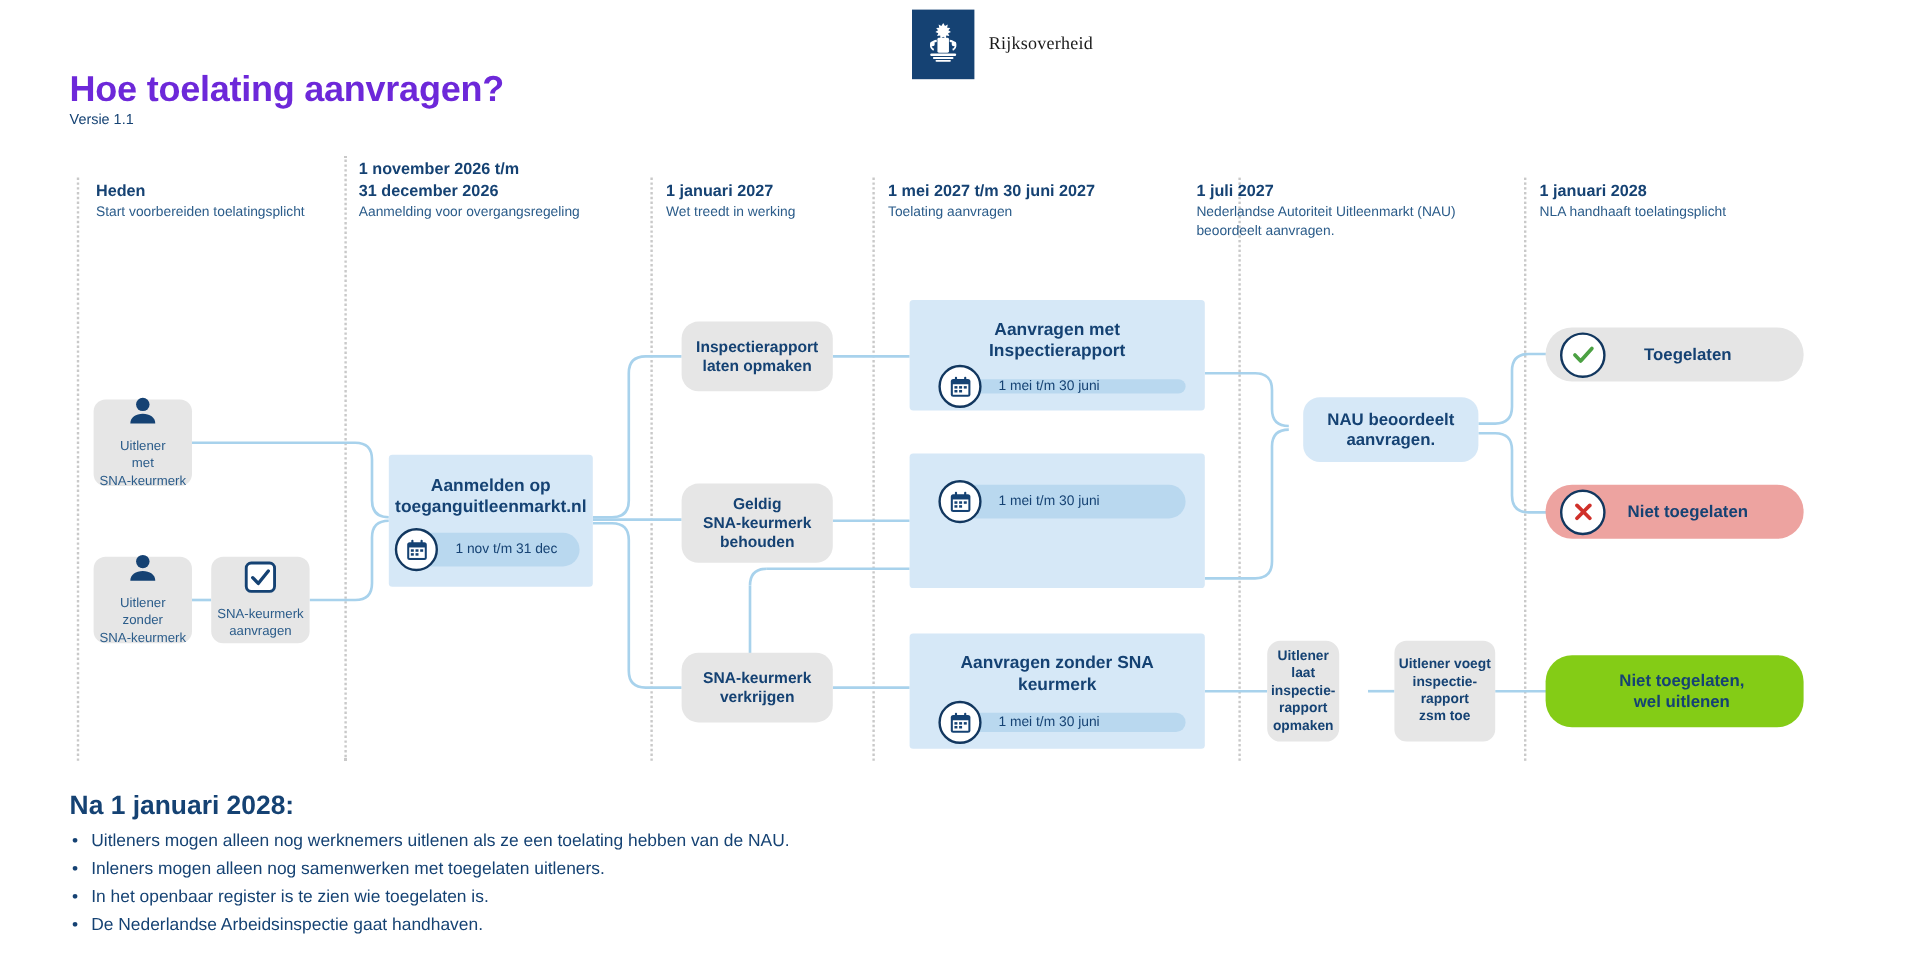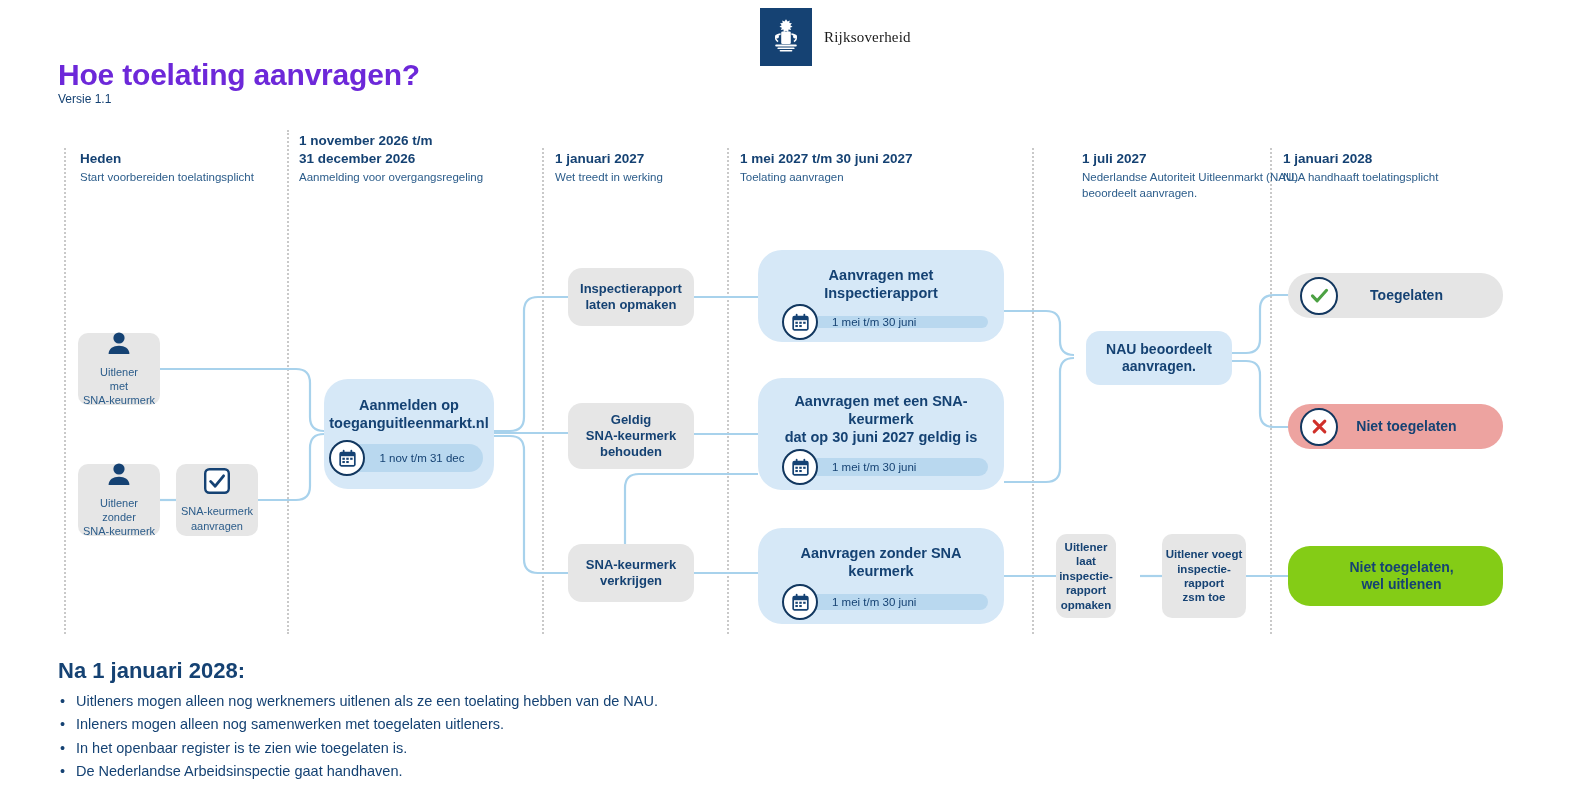--- a/index.html
+++ b/index.html
@@ -83,21 +83,21 @@
     color: #2b5c8a; white-space: pre-line;
   }
 
   .node-actor { width: 82px; border-radius: 10px; }
   .node-actor .person { margin-bottom: 6px; }
 
   .node-step { border-radius: 14px; }
   .node-step .title { font-size: 13px; }
 
   
-  .node-proc { border-radius: 24px; padding: 14px 16px; }
+  .node-proc { border-radius: 3px; padding: 14px 16px; }
   .node-proc .title { font-size: 14.5px; }
 
   
   .chip {
     position: relative;
     display: flex; align-items: center;
     background: #b9d8ef;
     border-radius: 18px;
     height: 28px;
     margin-top: 12px;
@@ -205,21 +205,21 @@
     <div class="sub">Aanmelding voor overgangsregeling</div>
   </div>
   <div class="col-head" style="left:555px; top:150px; width:170px;">
     <div class="date">1 januari 2027</div>
     <div class="sub">Wet treedt in werking</div>
   </div>
   <div class="col-head" style="left:740px; top:150px; width:290px;">
     <div class="date">1 mei 2027 t/m 30 juni 2027</div>
     <div class="sub">Toelating aanvragen</div>
   </div>
-  <div class="col-head" style="left:1082px; top:150px; width:230px;">
+  <div class="col-head" style="left:997px; top:150px; width:230px;">
     <div class="date">1 juli 2027</div>
     <div class="sub">Nederlandse Autoriteit Uitleenmarkt (NAU)
 beoordeelt aanvragen.</div>
   </div>
   <div class="col-head" style="left:1283px; top:150px; width:240px;">
     <div class="date">1 januari 2028</div>
     <div class="sub">NLA handhaaft toelatingsplicht</div>
   </div>
 
   <svg class="conn" width="1594" height="794">
@@ -346,22 +346,20 @@
           <rect x="8.7" y="12.6" width="2.6" height="2.2" fill="#154273"></rect>
           <rect x="5.0" y="0.9" width="1.9" height="3.6" rx=".9" fill="#154273"></rect>
           <rect x="13.1" y="0.9" width="1.9" height="3.6" rx=".9" fill="#154273"></rect>
         </svg>
       </span>
       <span>1 mei t/m 30 juni</span>
     </span>
   </div>
 
   <div class="node blue node-proc" style="left:758px; top:378px; width:246px; height:112px; justify-content:flex-start; padding-top:14px;">
-    <span class="title">Aanvragen met een SNA-keurmerk
-dat op 30 juni 2027 geldig is</span>
     <span class="chip" style="align-self:stretch; margin-left:14px; margin-top:12px;">
       <span class="cal">
         <svg width="19" height="19" viewBox="0 0 20 20" aria-hidden="true">
           <rect x="1.4" y="3.0" width="17.2" height="15.6" rx="2.2" fill="#154273"></rect>
           <rect x="3.2" y="7.6" width="13.6" height="9.2" fill="#ffffff"></rect>
           <rect x="4.6" y="9.2" width="2.6" height="2.2" fill="#154273"></rect>
           <rect x="8.7" y="9.2" width="2.6" height="2.2" fill="#154273"></rect>
           <rect x="12.8" y="9.2" width="2.6" height="2.2" fill="#154273"></rect>
           <rect x="4.6" y="12.6" width="2.6" height="2.2" fill="#154273"></rect>
           <rect x="8.7" y="12.6" width="2.6" height="2.2" fill="#154273"></rect>

